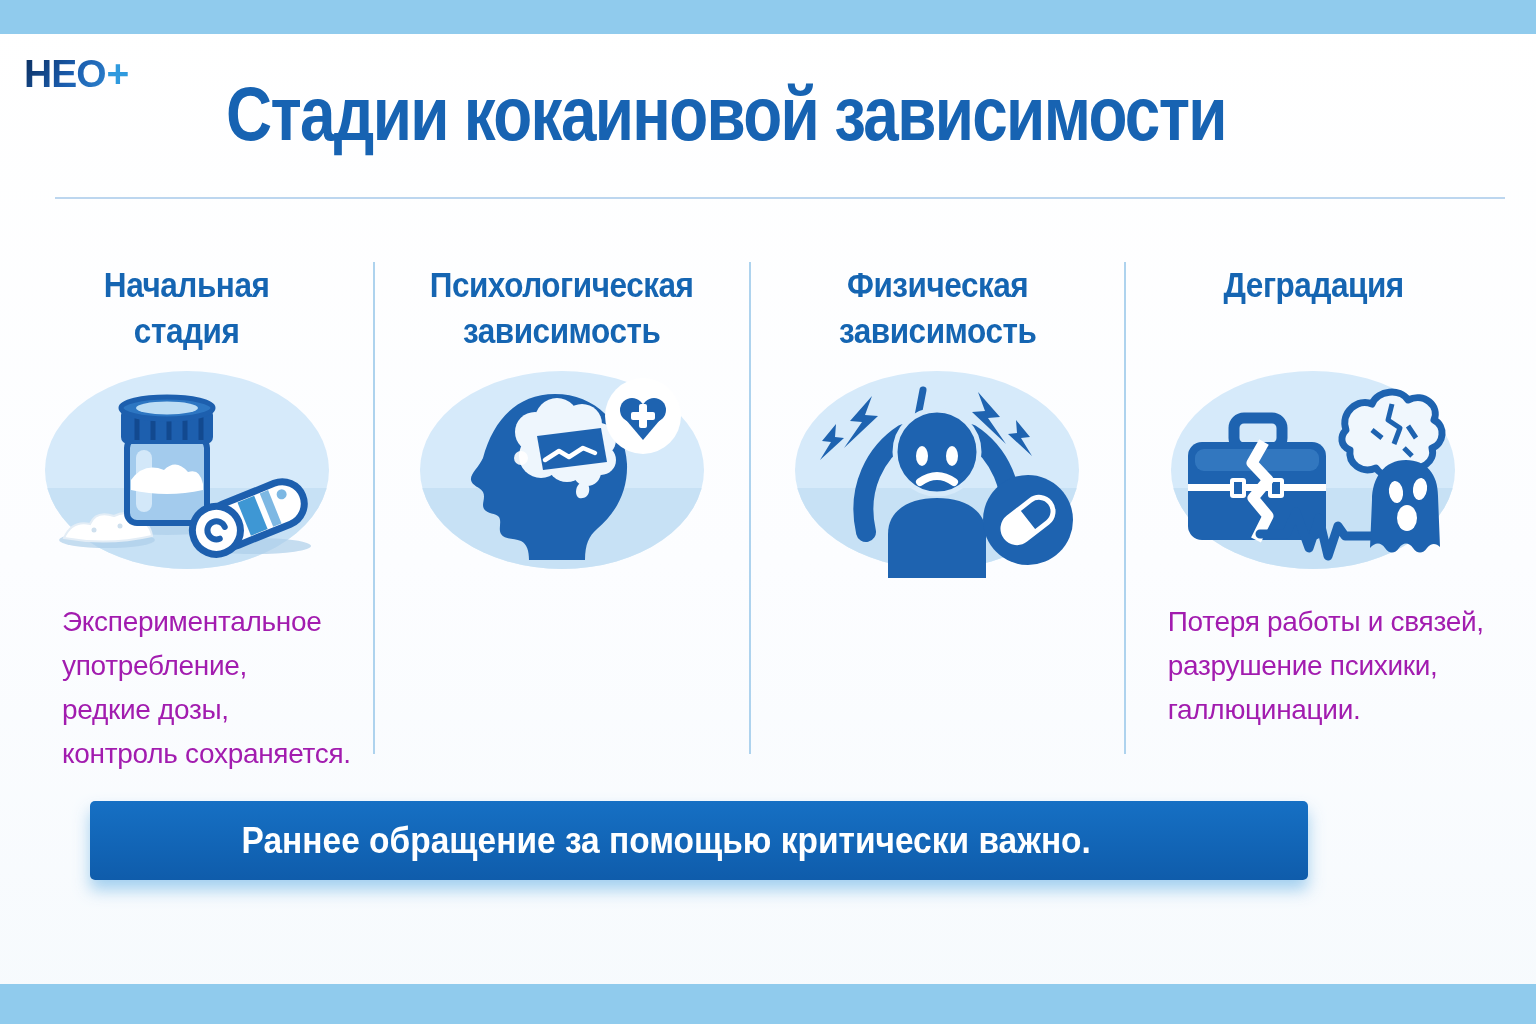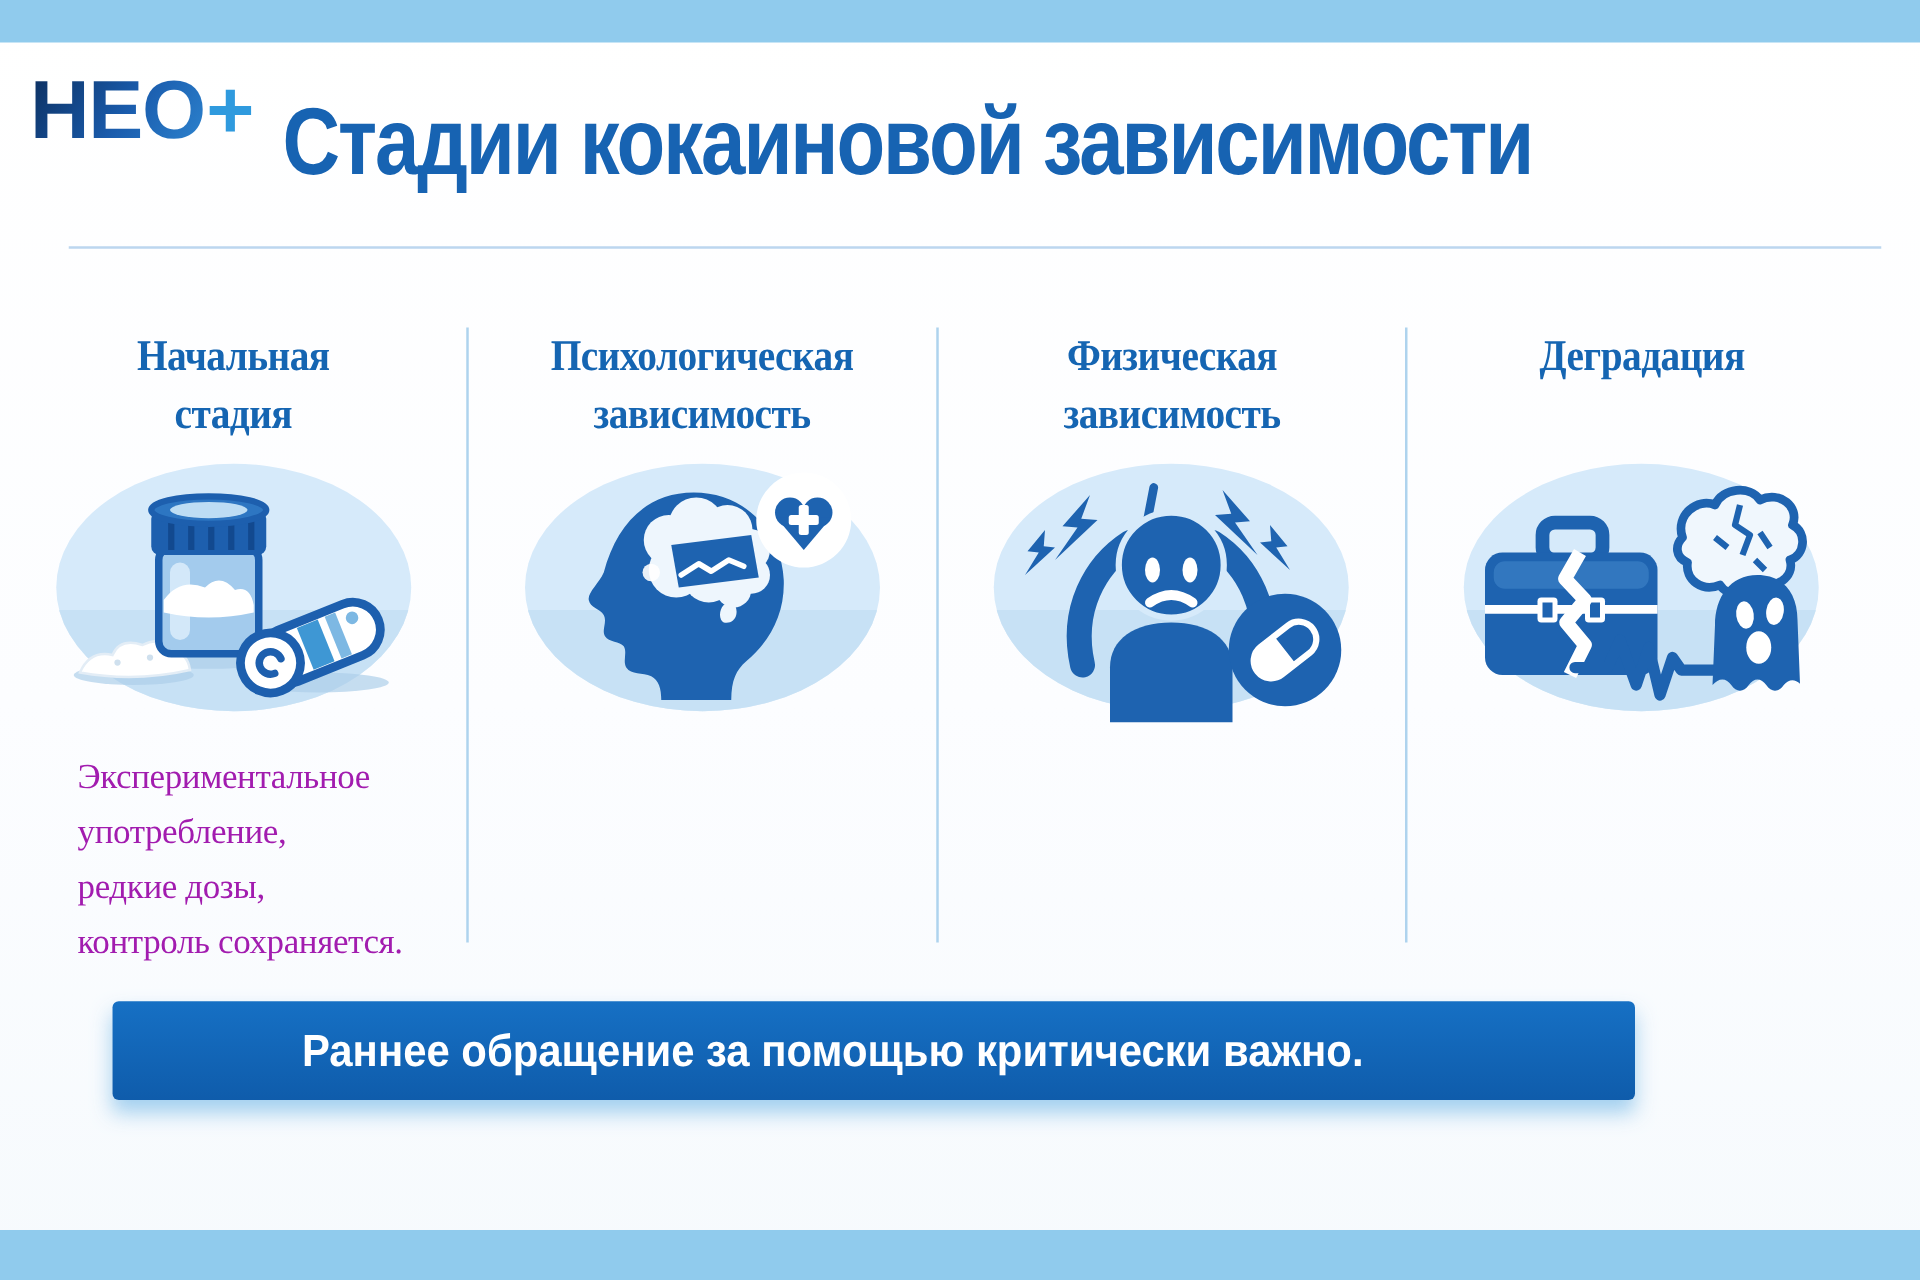--- a/index.html
+++ b/index.html
@@ -5,40 +5,40 @@
   html,body{margin:0;padding:0;}
   body{
     width:1536px;height:1024px;position:relative;overflow:hidden;
     background:linear-gradient(180deg,#ffffff 0%,#fcfdff 55%,#f6fafd 100%);
     font-family:"Liberation Sans", sans-serif;
   }
   .bar{position:absolute;left:0;width:1536px;background:#90cbed;}
   .bar.top{top:0;height:34px;}
   .bar.bottom{bottom:0;height:40px;}
 
-  .logo{position:absolute;top:54px;left:24px;font-size:66px;font-weight:bold;line-height:1;white-space:nowrap;}
+  .logo{position:absolute;top:54px;left:24px;font-size:39px;font-weight:bold;line-height:1;white-space:nowrap;}
   .logo .neo{
     background:linear-gradient(125deg,#0b2c5a 0%,#1a5cad 55%,#2e86d1 100%);
     -webkit-background-clip:text;background-clip:text;color:transparent;
     letter-spacing:-1px;
   }
   .logo .plus{color:#2f9ade;margin-left:1px;}
 
   h1.title{
     position:absolute;left:226px;top:70px;margin:0;white-space:nowrap;
     font-size:76px;font-weight:bold;color:#1763b2;letter-spacing:-2px;
     transform:scaleX(0.84);transform-origin:left top;
   }
   .title-rule{position:absolute;left:55px;top:197px;width:1450px;height:2px;background:#bcd6ef;}
 
   .stages{
     position:absolute;left:0;top:262px;width:1501px;height:492px;
     display:grid;grid-template-columns:repeat(4,1fr);
   }
-  .stage{position:relative;border-right:2px solid #aed3ee;font-family:Liberation Serif, serif;}
+  .stage{position:relative;border-right:2px solid #aed3ee;}
   .stage:last-child{border-right:none;}
   .stage h2{
     position:absolute;top:0;left:0;right:0;margin:0;text-align:center;
     font-size:35px;line-height:46px;font-weight:bold;color:#1565b2;
     white-space:pre-line;letter-spacing:-0.5px;
     transform:scaleX(0.9);transform-origin:center top;
   }
   .icon-wrap{position:absolute;top:106px;left:50%;transform:translateX(-50%);width:290px;height:210px;}
   .icon-wrap svg{display:block;}
   .stage p{
@@ -205,19 +205,22 @@
         <rect x="100" y="110" width="16" height="20" rx="3" fill="#ffffff"></rect>
         <rect x="104" y="114" width="8" height="12" fill="#1e63b0"></rect>
         <path d="M96,74 L84,95 L100,112 L85,130 L100,148 L88,172" stroke="#ffffff" stroke-width="11" fill="none" stroke-linejoin="round"></path>
         <path d="M92,166 H118 L128,144 L141,180 L151,150 L160,188 L170,158 L177,168 H222" stroke="#1e63b0" stroke-width="9" fill="none" stroke-linejoin="round" stroke-linecap="round"></path>
         <path d="M238,92 C216,92 204,110 204,132 L202,180 C207,174 213,174 217,180 C221,186 227,186 231,180 C235,174 241,174 245,180 C249,186 255,186 259,180 C263,175 268,175 272,179 L270,128 C270,106 258,92 238,92 Z" fill="#1e63b0"></path>
         <ellipse cx="228" cy="124" rx="7" ry="11" fill="#ffffff" transform="rotate(-8 228 124)"></ellipse>
         <ellipse cx="252" cy="121" rx="7" ry="11" fill="#ffffff" transform="rotate(8 252 121)"></ellipse>
         <ellipse cx="239" cy="150" rx="10" ry="13" fill="#ffffff"></ellipse>
       </svg>
     </div>
+    <p>Потеря работы и связей,
+разрушение психики,
+галлюцинации.</p>
   </section>
 
 </div>
 
 <div class="banner">
   <div class="banner-text">Раннее обращение за помощью критически важно.</div>
 </div>
 
 </body></html>

